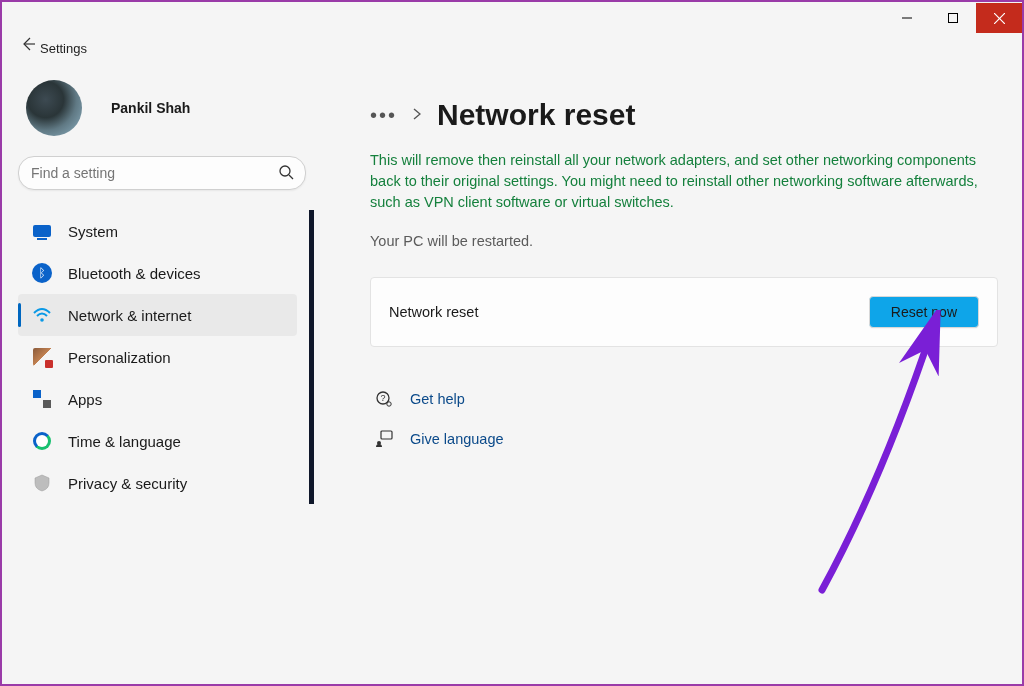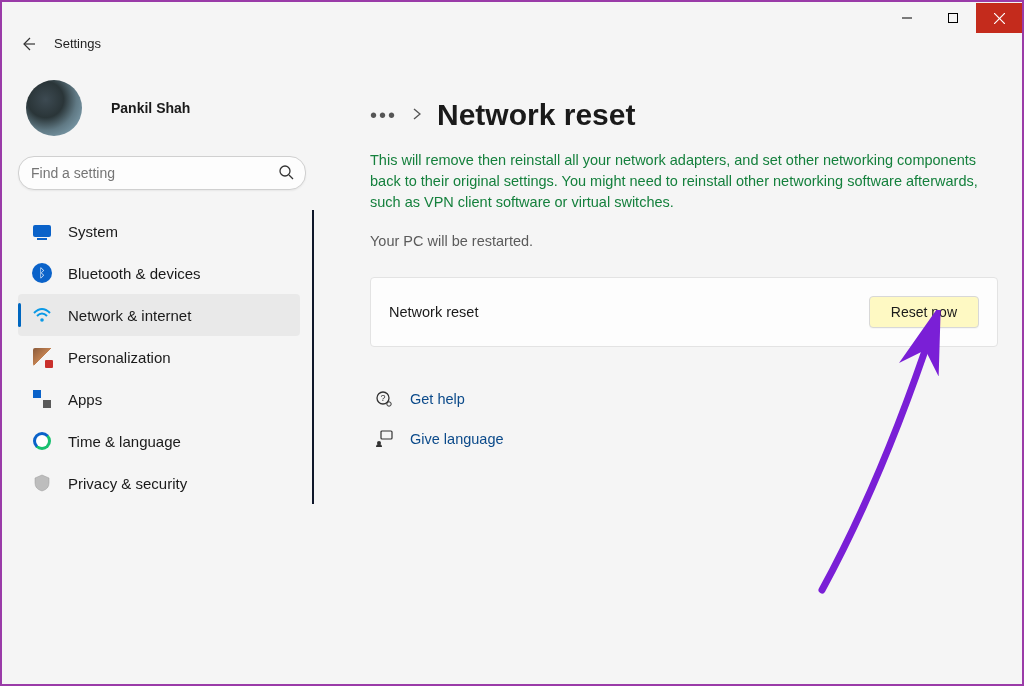--- a/index.html
+++ b/index.html
@@ -1,45 +1,45 @@
 <!DOCTYPE html>
 <html><head>
 <meta charset="utf-8">
 <style>
   * { box-sizing: border-box; margin: 0; padding: 0; font-family: "Segoe UI", -apple-system, sans-serif; }
   body { width: 1024px; height: 686px; background: #f5f5f5; border: 2px solid #9a3ba8; overflow: hidden; position: relative; }
   .titlebar { height: 32px; display: flex; align-items: center; justify-content: flex-end; }
   .winctrl { width: 46px; height: 30px; display: flex; align-items: center; justify-content: center; color: #000; }
   .winctrl.close { background: #c42b1c; color: #fff; }
-  .app-header { display: flex; align-items: flex-start; padding: 2px 18px 8px 18px; gap: 18px; }
+  .app-header { display: flex; align-items: flex-end; padding: 2px 18px 8px 18px; gap: 4px; }
   .back-arrow { font-size: 16px; color: #333; }
   .app-title { font-size: 13px; color: #222; }
   .main { display: flex; height: calc(100% - 72px); }
   .sidebar { width: 332px; padding: 12px 0 0 16px; }
   .profile { display: flex; align-items: center; gap: 14px; padding: 4px 0 20px 8px; }
   .avatar { width: 56px; height: 56px; border-radius: 50%; background: radial-gradient(circle at 35% 35%, #3d4a52 0%, #2a3538 35%, #607984 60%, #8fb3c5 100%); }
   .profile-name { font-weight: 600; font-size: 14px; color: #1a1a1a; padding-left: 15px; }
   .search-wrap { position: relative; padding: 0 8px 20px 0; }
   .search { width: 100%; height: 34px; border: 1px solid #d0d0d0; border-radius: 16px; background: #fdfdfd; padding: 0 40px 0 12px; font-size: 14px; color: #555; outline: none; box-shadow: 0 1px 2px rgba(0,0,0,0.06); }
   .search-icon { position: absolute; right: 20px; top: 8px; color: #333; }
-  .nav { border-right: 2px solid #0f172a; padding-right: 12px; }
+  .nav { border-right: 5px solid #0f172a; padding-right: 12px; }
   .nav-item { display: flex; align-items: center; gap: 16px; padding: 11px 14px; font-size: 15px; color: #1a1a1a; border-radius: 4px; position: relative; }
   .nav-item.active { background: #e9e9e9; }
   .nav-item.active::before { content: ""; position: absolute; left: 0; top: 9px; bottom: 9px; width: 3px; background: #0067c0; border-radius: 2px; }
   .nav-icon { width: 20px; height: 20px; display: flex; align-items: center; justify-content: center; }
   .content { flex: 1; padding: 34px 24px 0 56px; position: relative; }
   .breadcrumb { display: flex; align-items: center; gap: 16px; margin-bottom: 18px; }
   .dots { color: #555; font-size: 20px; letter-spacing: 2px; }
   .chev { color: #555; font-size: 13px; }
   .page-title { font-size: 30px; font-weight: 600; color: #1a1a1a; }
   .desc { font-size: 14.5px; color: #15803d; line-height: 1.45; margin-bottom: 20px; max-width: 620px; }
   .restart-note { font-size: 14.5px; color: #5b5b5b; margin-bottom: 28px; }
   .card { border: 1px solid #e3e3e3; border-radius: 4px; background: #fdfdfd; padding: 18px 18px; display: flex; align-items: center; justify-content: space-between; margin-bottom: 34px; width: 628px; }
   .card-label { font-size: 14.5px; color: #1a1a1a; }
-  .reset-btn { background: #fef9c3; border: 1px solid #d8d8d8; border-radius: 4px; padding: 7px 21px; font-size: 14px; color: #1a1a1a; box-shadow: 0 1px 1px rgba(0,0,0,0.03); cursor: pointer; }
+  .reset-btn { background: #0ea5e9; border: 1px solid #d8d8d8; border-radius: 4px; padding: 7px 21px; font-size: 14px; color: #1a1a1a; box-shadow: 0 1px 1px rgba(0,0,0,0.03); cursor: pointer; }
   .link-row { display: flex; align-items: center; gap: 16px; padding: 8px 0 12px 4px; }
   .link-icon { width: 20px; height: 20px; color: #333; display: flex; align-items: center; justify-content: center; }
   .link-text { color: #0b4a8a; font-size: 14.5px; }
   .arrow-overlay { position: absolute; pointer-events: none; }
 
   
   .ic-monitor { width: 18px; height: 12px; background: #0a62c9; border-radius: 2px; position: relative; }
   .ic-monitor::after { content:""; position:absolute; bottom:-3px; left:4px; width:10px; height:2px; background:#0a62c9; }
   .ic-bt { width: 20px; height: 20px; border-radius: 50%; background:#0a62c9; color:#fff; display:flex; align-items:center; justify-content:center; font-size:12px; }
   .ic-wifi { color:#0a99e6; font-size:16px; }

